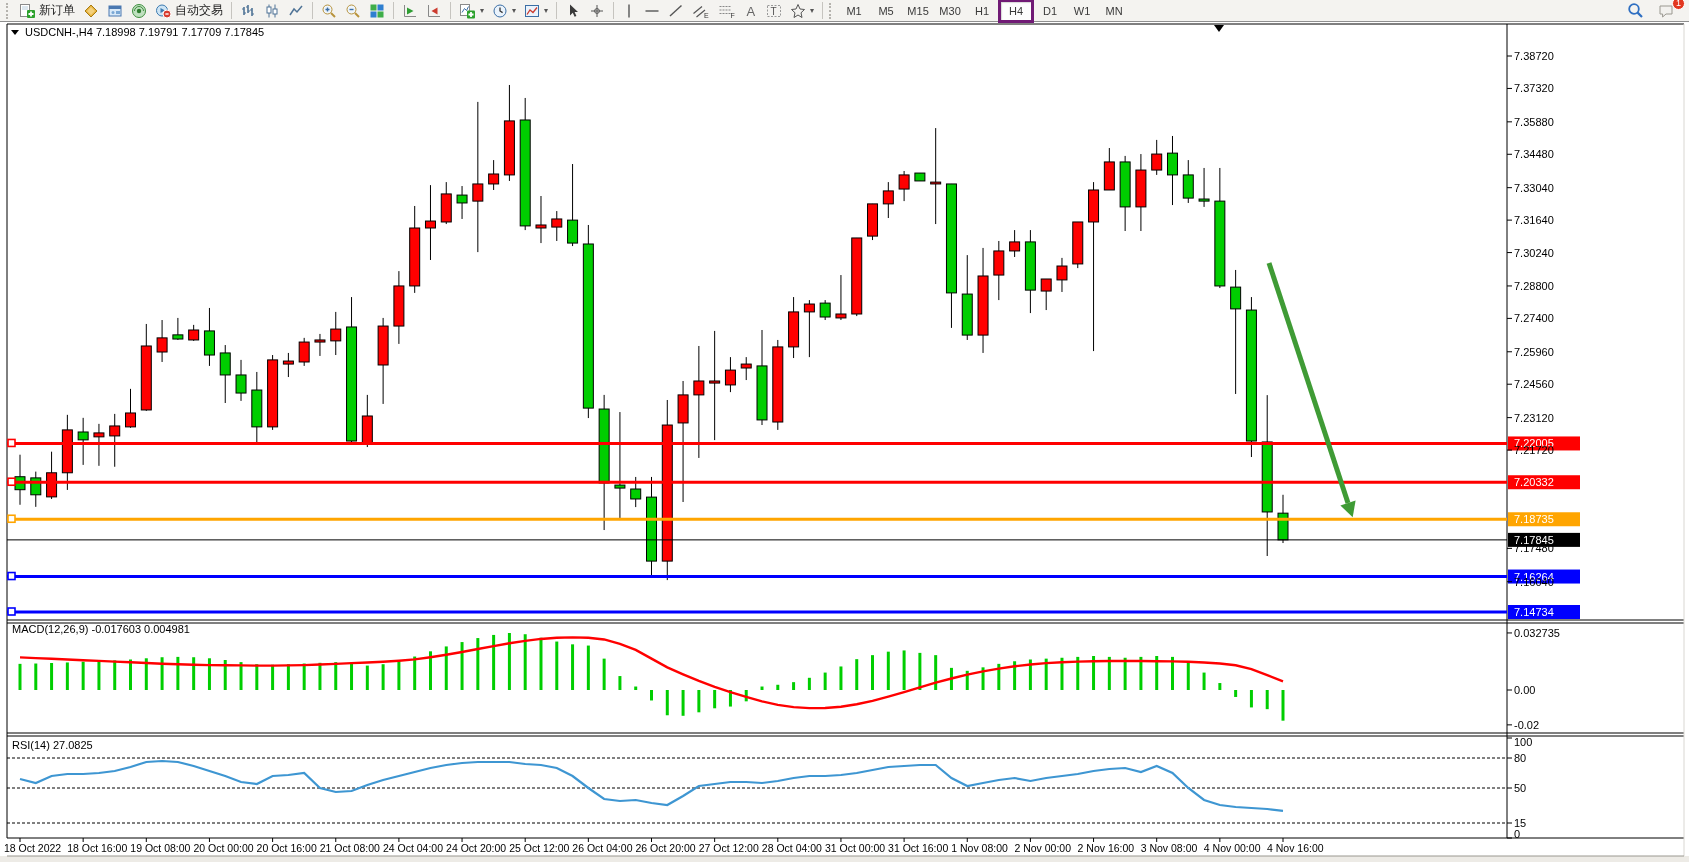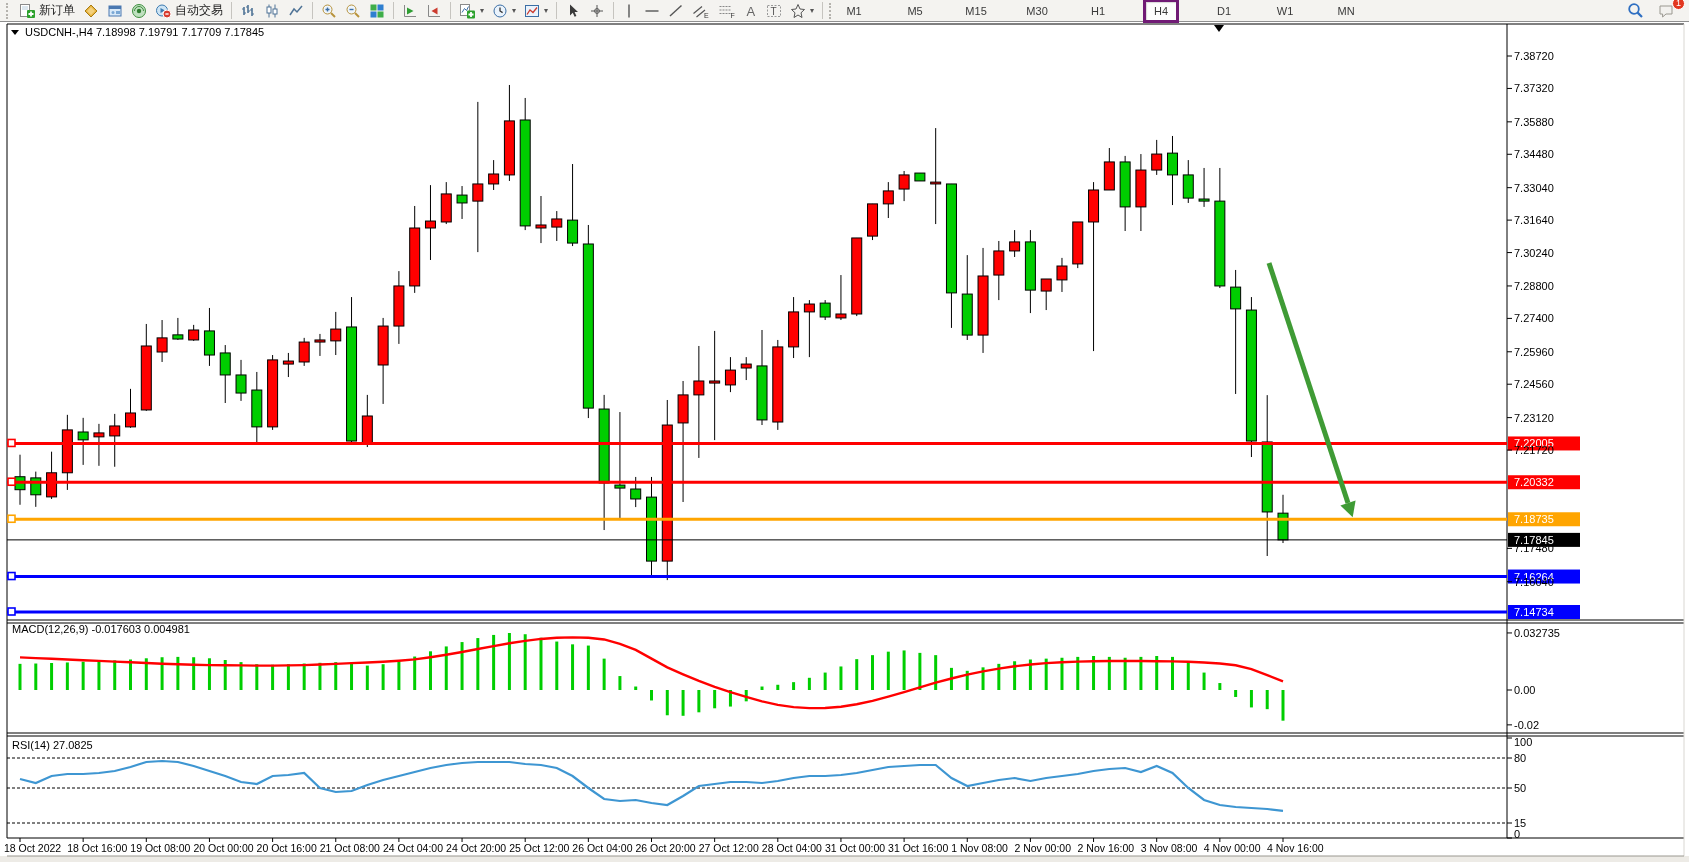--- a/index.html
+++ b/index.html
@@ -263,21 +263,21 @@
           <span>
             <svg width="16" height="16">
               <path d="M8 1.5L10 6l4.5 .5L11 9.8l1 4.7L8 12l-4 2.5 1-4.7L1.5 6.5 6 6z" fill="none" stroke="#555"></path>
             </svg>
           </span>
           <span class="tb-caret">▾</span>
         </div>
         <div class="tb-sep"></div>
       </span>
     <div class="tb-handle"></div>
-    <span id="tb-timeframes" style="display:flex;align-items:center;gap:29px;">
+    <span id="tb-timeframes" style="display:flex;align-items:center;">
         <div class="tf-btn">M1</div>
         <div class="tf-btn">M5</div>
         <div class="tf-btn">M15</div>
         <div class="tf-btn">M30</div>
         <div class="tf-btn">H1</div>
         <div class="tf-btn active">H4</div>
         <div class="tf-btn">D1</div>
         <div class="tf-btn">W1</div>
         <div class="tf-btn">MN</div>
       </span>

